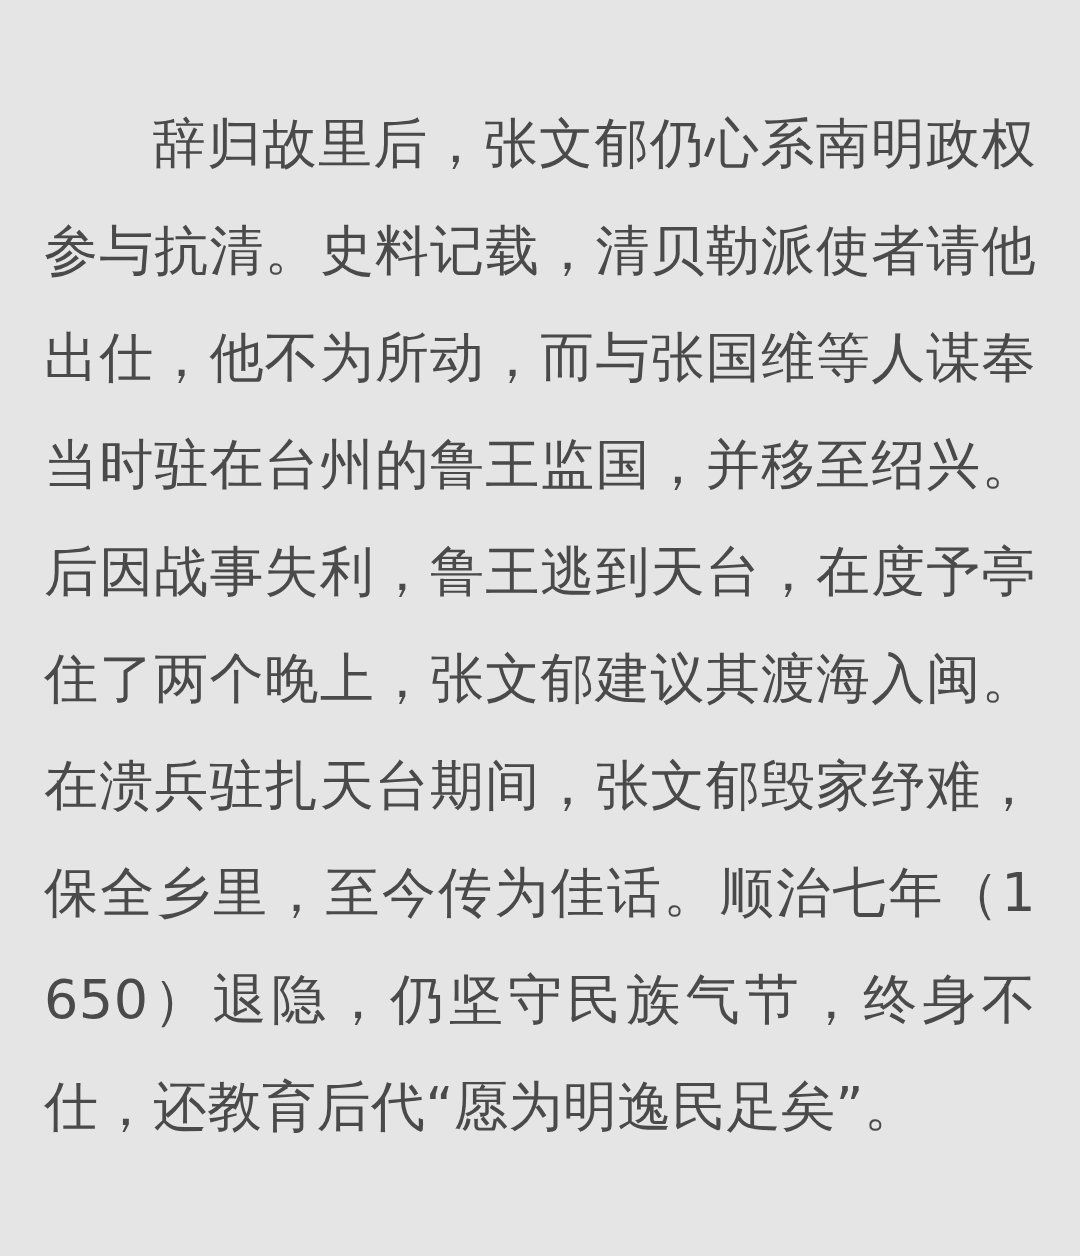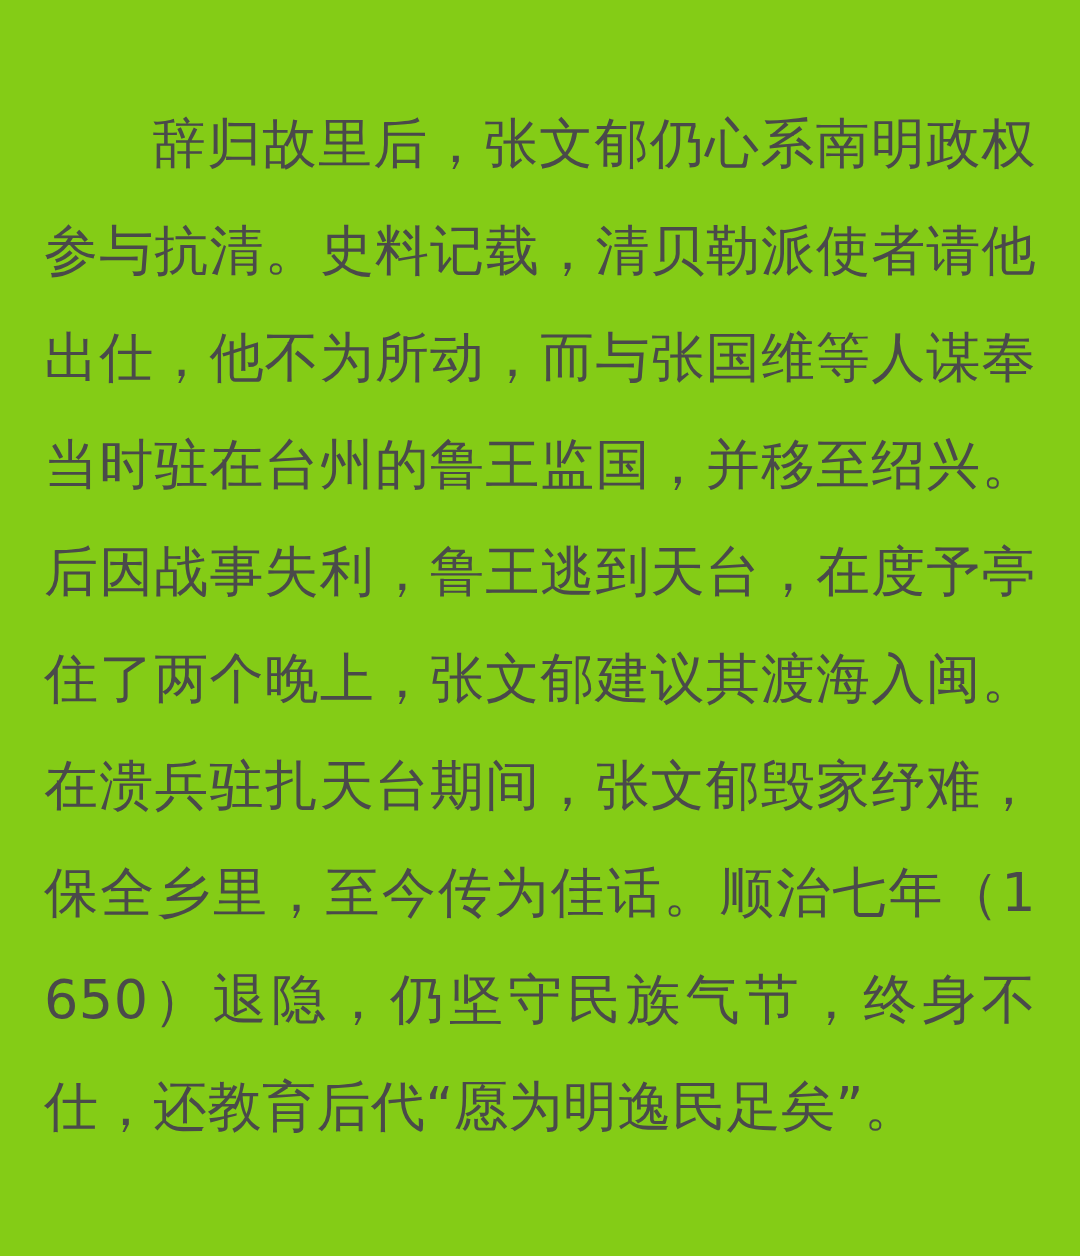--- a/index.html
+++ b/index.html
@@ -11,21 +11,21 @@
     height: 1256px;
     background: #ffffff;
     font-family: "DejaVu Sans", "Liberation Sans", sans-serif;
     overflow: hidden;
   }
   .page {
     box-sizing: border-box;
     width: 1080px;
     height: 1256px;
     padding: 36px 44px 24px 44px;
-    background: #84cc16;
+    background: #e5e5e5;
     display: block;
   }
   .article-body {
     color: #4a4a4a;
     font-size: 54px;
     line-height: 107px;
     letter-spacing: 0.5px;
     text-align: justify;
     text-justify: inter-character;
     text-indent: 108px;

